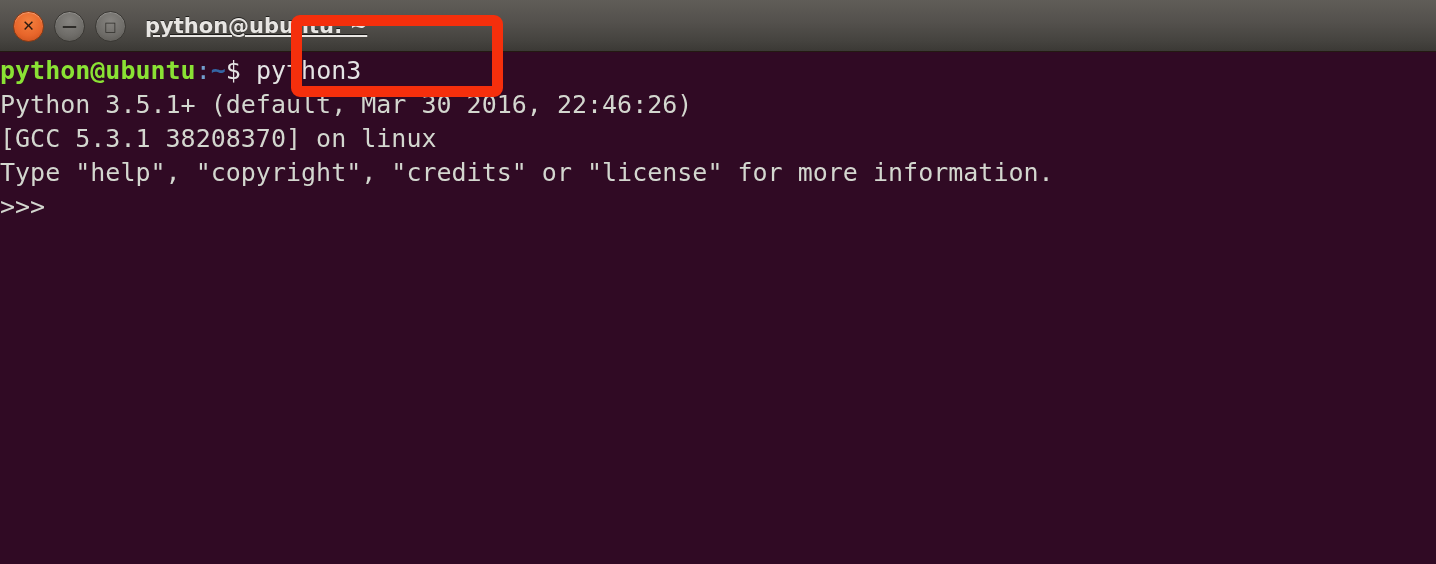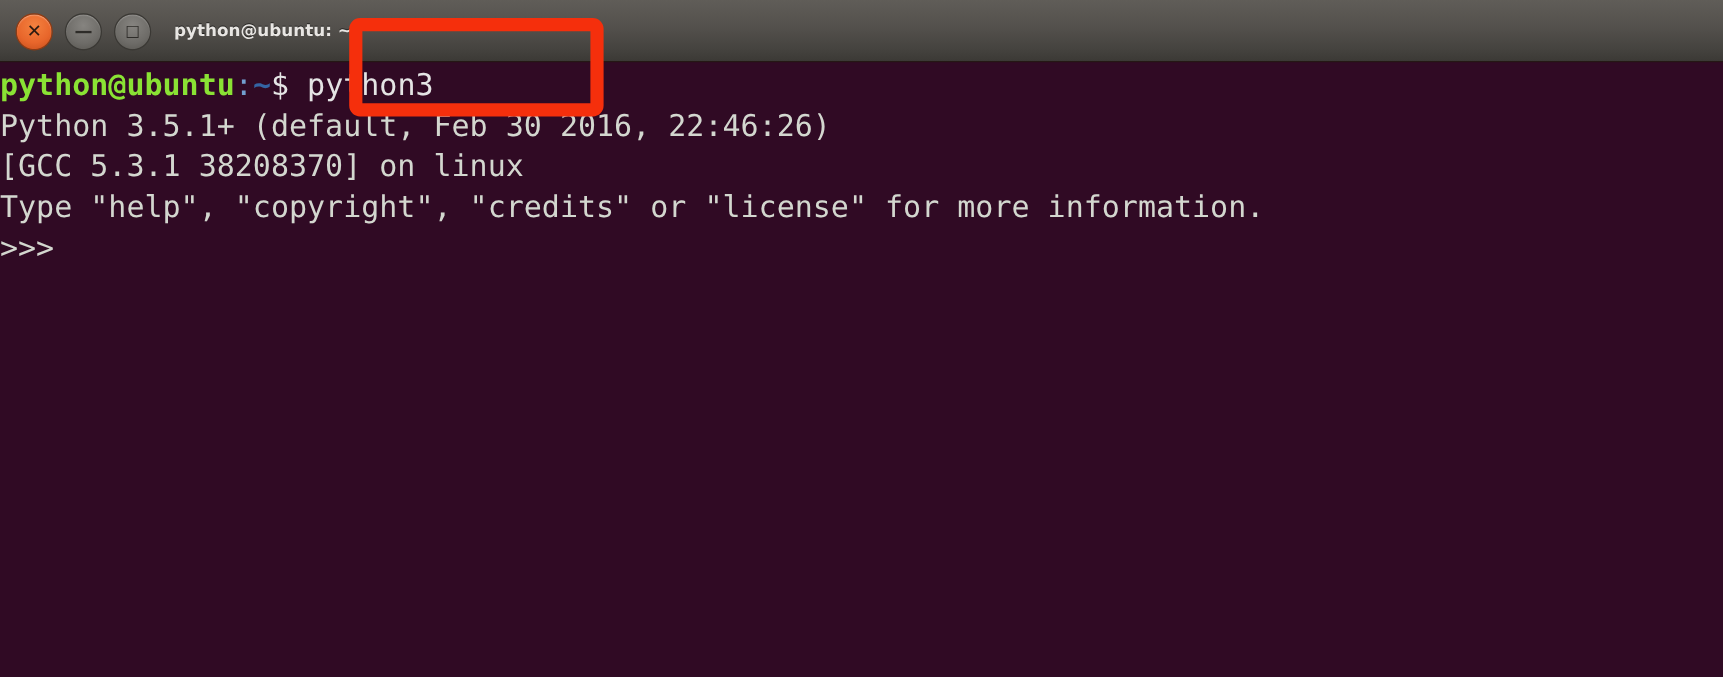--- a/index.html
+++ b/index.html
@@ -71,26 +71,27 @@
   #btn-max .glyph { font-size: 13px; }
 
   #window-title {
     position: absolute;
     left: 145px;
     top: 10px;
     width: 700px;
     height: 32px;
     line-height: 32px;
     font-family: "DejaVu Sans", sans-serif;
-    font-size: 14px;
+    font-size: 21px;
     font-weight: bold;
     color: #e8e6e3;
     text-shadow: 0 -1px 0 rgba(0,0,0,0.6);
     white-space: nowrap;
     overflow: hidden;
+    text-decoration: underline;
   }
 
   
   #terminal {
     position: absolute;
     left: 0;
     top: 52px;
     width: 1436px;
     height: 512px;
     background: #300a24;
@@ -150,21 +151,21 @@
       <span class="glyph">□</span>
     </div>
 
     <div id="window-title">python@ubuntu: ~</div>
   </div>
 
   <div id="terminal">
 
     <div class="tline" id="line-prompt"><span class="c-green-bright">python@ubuntu</span><span class="c-cyan">:</span><span class="c-blue">~</span><span class="c-white">$</span><span class="c-white"> </span><span class="c-white">python3</span></div>
 
-    <div class="tline" id="line-version">Python 3.5.1+ (default, Feb 30 2016, 22:46:26)</div>
+    <div class="tline" id="line-version">Python 3.5.1+ (default, Mar 30 2016, 22:46:26)</div>
 
     <div class="tline" id="line-gcc">[GCC 5.3.1 38208370] on linux</div>
 
     <div class="tline" id="line-help">Type "help", "copyright", "credits" or "license" for more information.</div>
 
     <div class="tline" id="line-ps1">&gt;&gt;&gt;</div>
   </div>
 
   <div id="highlight-box"></div>
 </div>

